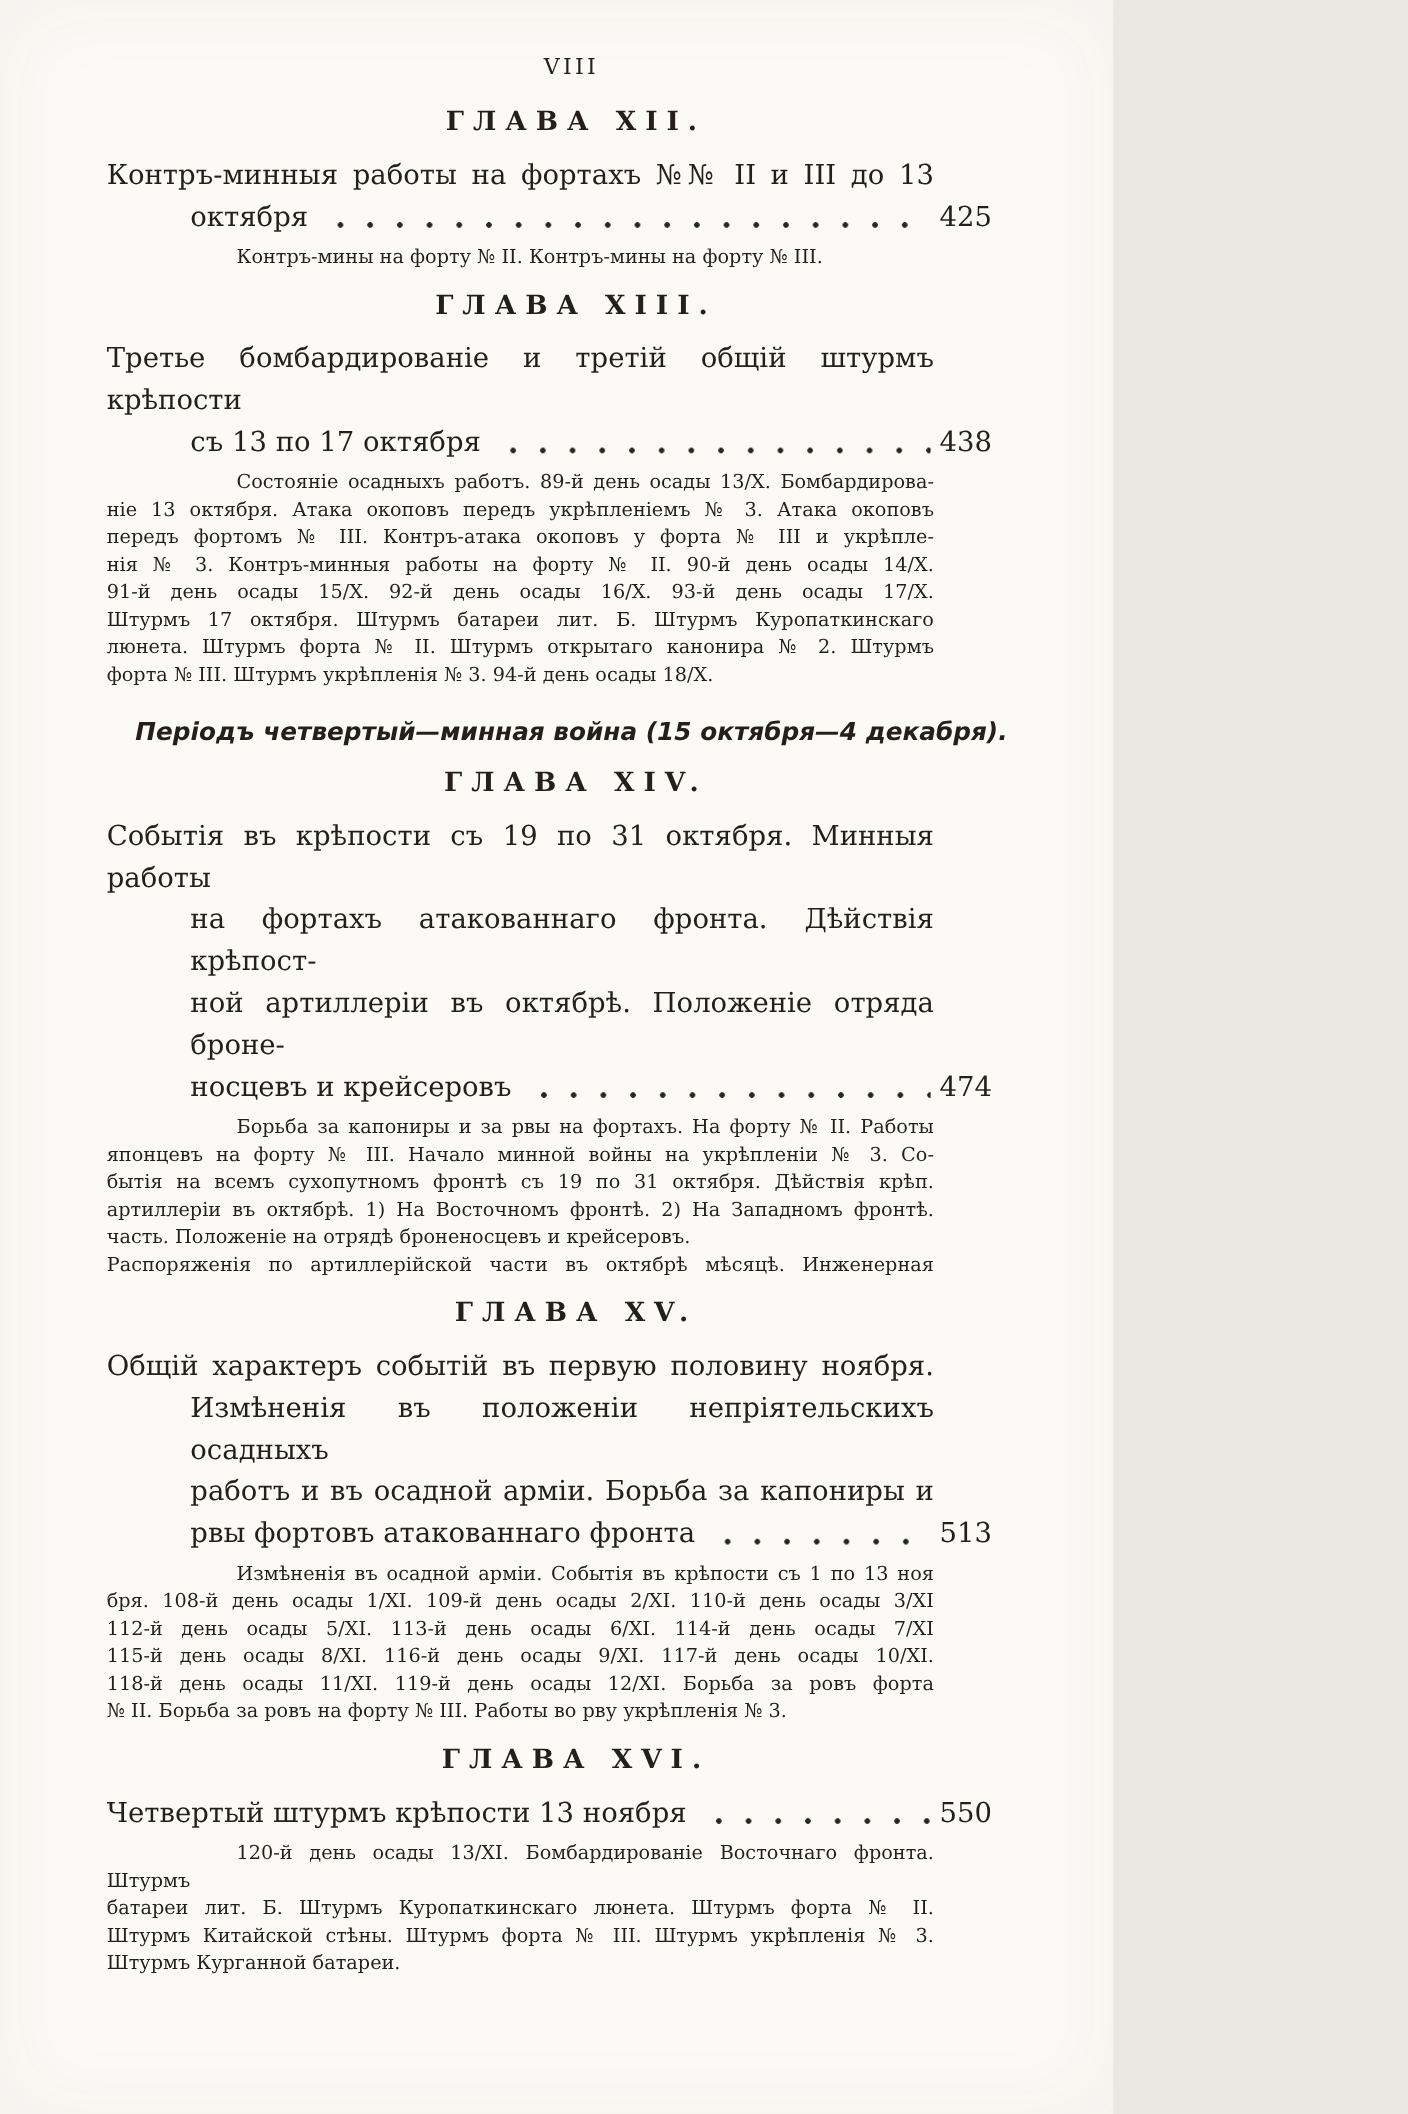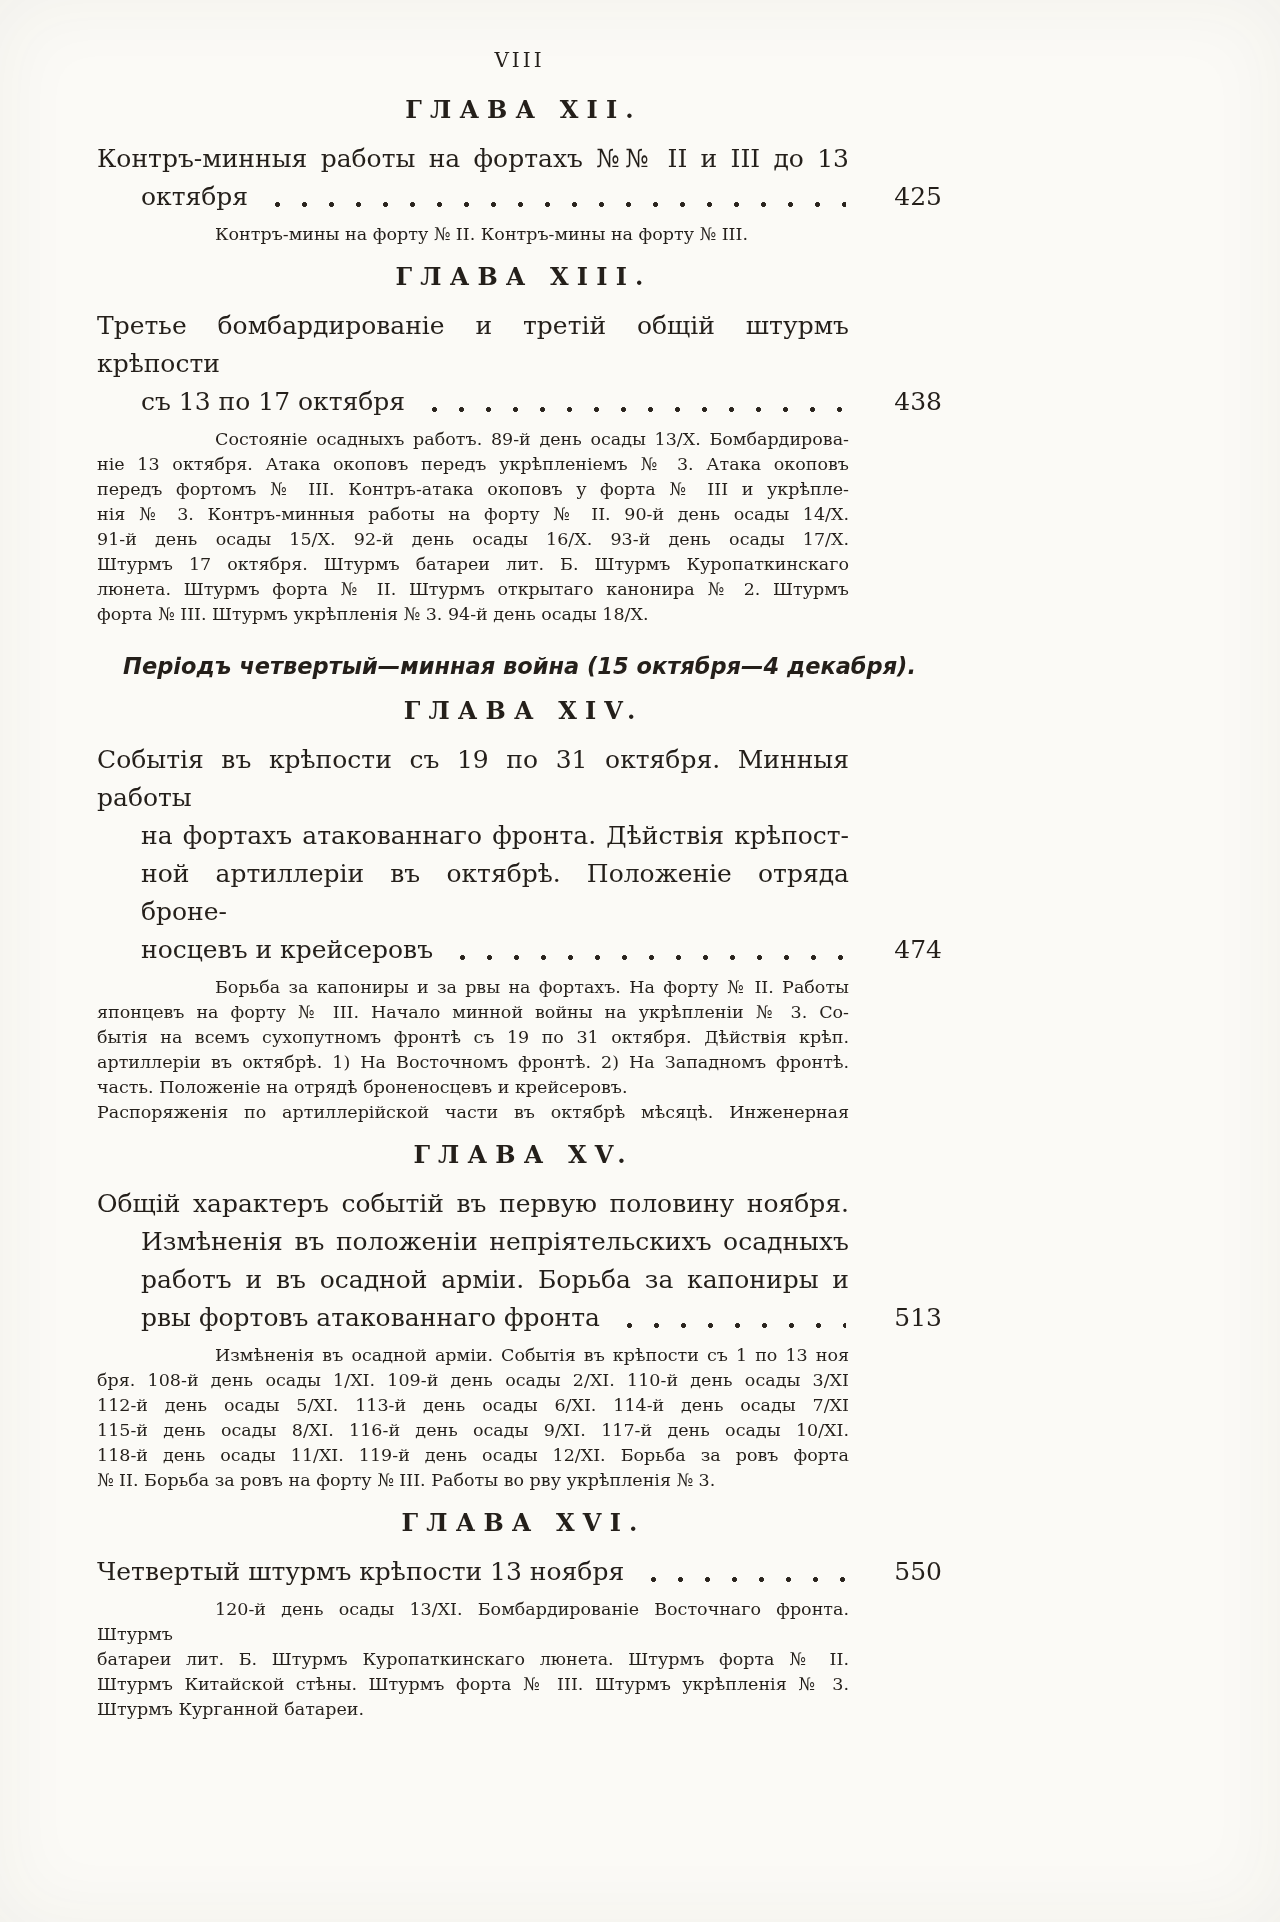--- a/index.html
+++ b/index.html
@@ -10,21 +10,21 @@
     overflow: hidden;
   }
 
   body {
     font-family: "DejaVu Serif", "Liberation Serif", serif;
     background: #e9e7e1;
   }
 
   .sheet {
     position: relative;
-    width: 1280px;
+    width: 1012px;
     height: 1922px;
     background: #fbfaf6;
     box-shadow: inset 0 0 80px rgba(60,50,30,0.05);
     color: #241f1a;
   }
 
   .content {
     width: 845px;
     margin-left: 97px;
     padding-top: 48px;
@@ -58,38 +58,38 @@
     text-align: justify;
     text-align-last: justify;
     margin-right: 93px;
   }
 
   .t-lastrow {
     display: flex;
     align-items: baseline;
   }
 
-  .t-cont { margin-left: 44px; }
+  .t-cont { margin-left: 76px; }
 
   .t-text { flex: 0 0 auto; white-space: nowrap; }
 
   .leader {
     flex: 1 1 auto;
     height: 7px;
     align-self: flex-end;
     margin: 0 8px 8px 16px;
     background-image: radial-gradient(circle, #2a241e 2.2px, rgba(0,0,0,0) 2.8px);
     background-size: 27px 7px;
     background-repeat: repeat-x;
     background-position: left center;
   }
 
   .pgnum {
     flex: 0 0 88px;
-    text-align: right;
+    text-align: left;
     font-size: 25px;
   }
 
   
   .detail {
     margin-right: 93px;
     font-size: 17.5px;
     line-height: 25px;
   }
 

